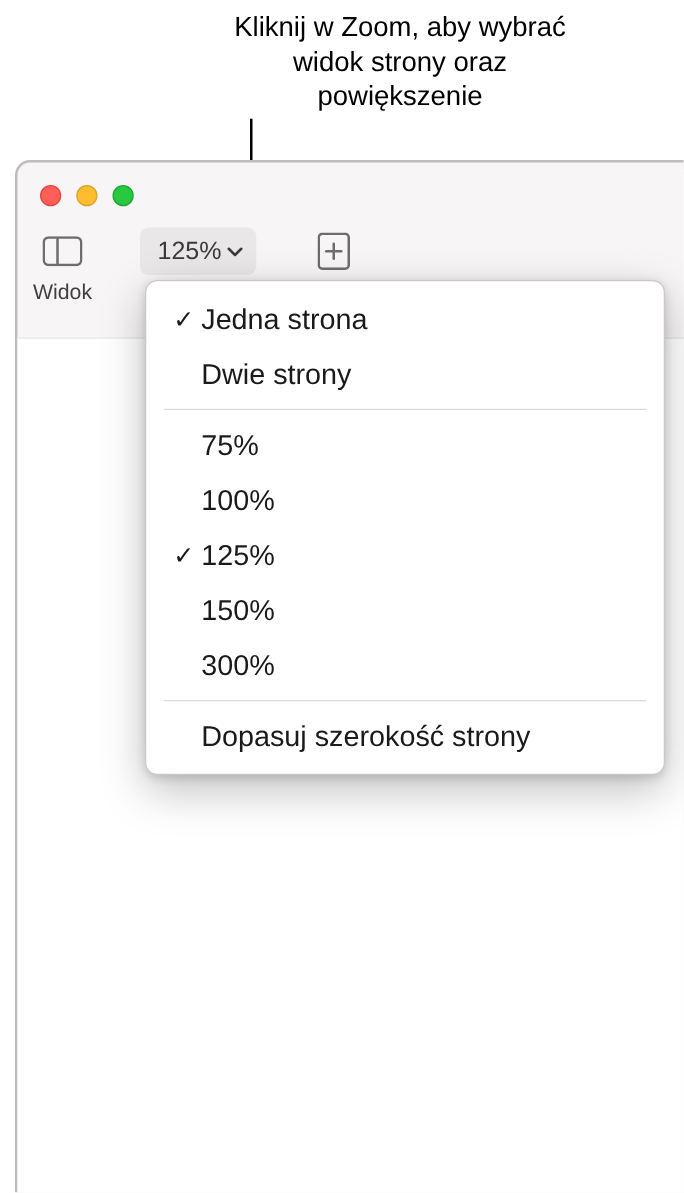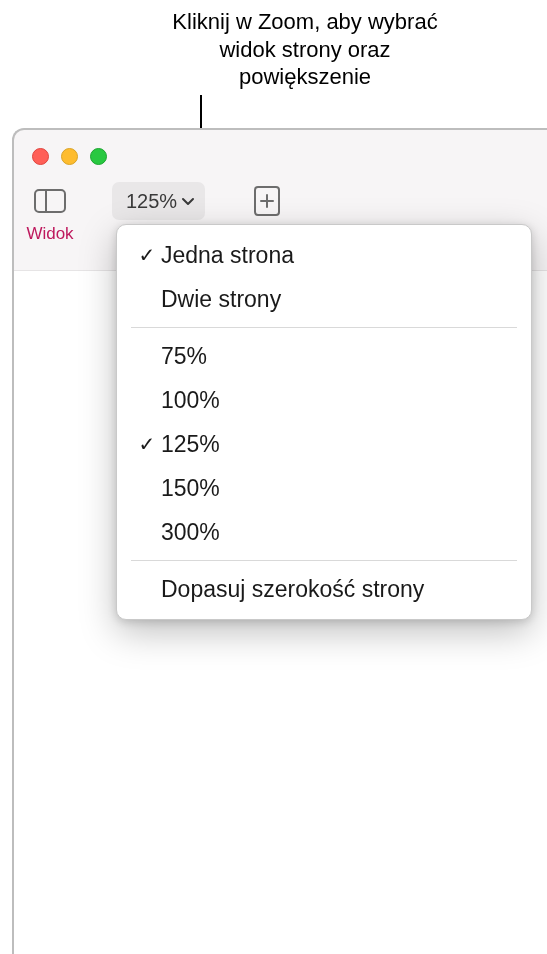--- a/index.html
+++ b/index.html
@@ -10,21 +10,21 @@
     body {
       font-family: -apple-system, "Helvetica Neue", Helvetica, Arial, sans-serif;
       background: #fff;
       width: 547px;
       height: 954px;
       position: relative;
     }
     .callout-text {
       position: absolute;
       top: 8px;
-      left: 155px;
+      left: 170px;
       width: 300px;
       font-size: 22px;
       line-height: 1.25;
       color: #000;
       text-align: center;
     }
     .callout-line {
       position: absolute;
       top: 95px;
       left: 200px;
@@ -93,21 +93,21 @@
       padding: 0 10px 0 14px;
       color: #3a3a3a;
       font-size: 20px;
       gap: 4px;
     }
     .add-button {
       width: 52px;
     }
     .toolbar-label {
       font-size: 17px;
-      color: #be185d;
+      color: #404040;
     }
 
     .content-area {
       position: absolute;
       top: 140px;
       left: 0;
       right: 0;
       bottom: 0;
       background: #ffffff;
       border-top: 1px solid #e6e4e5;

